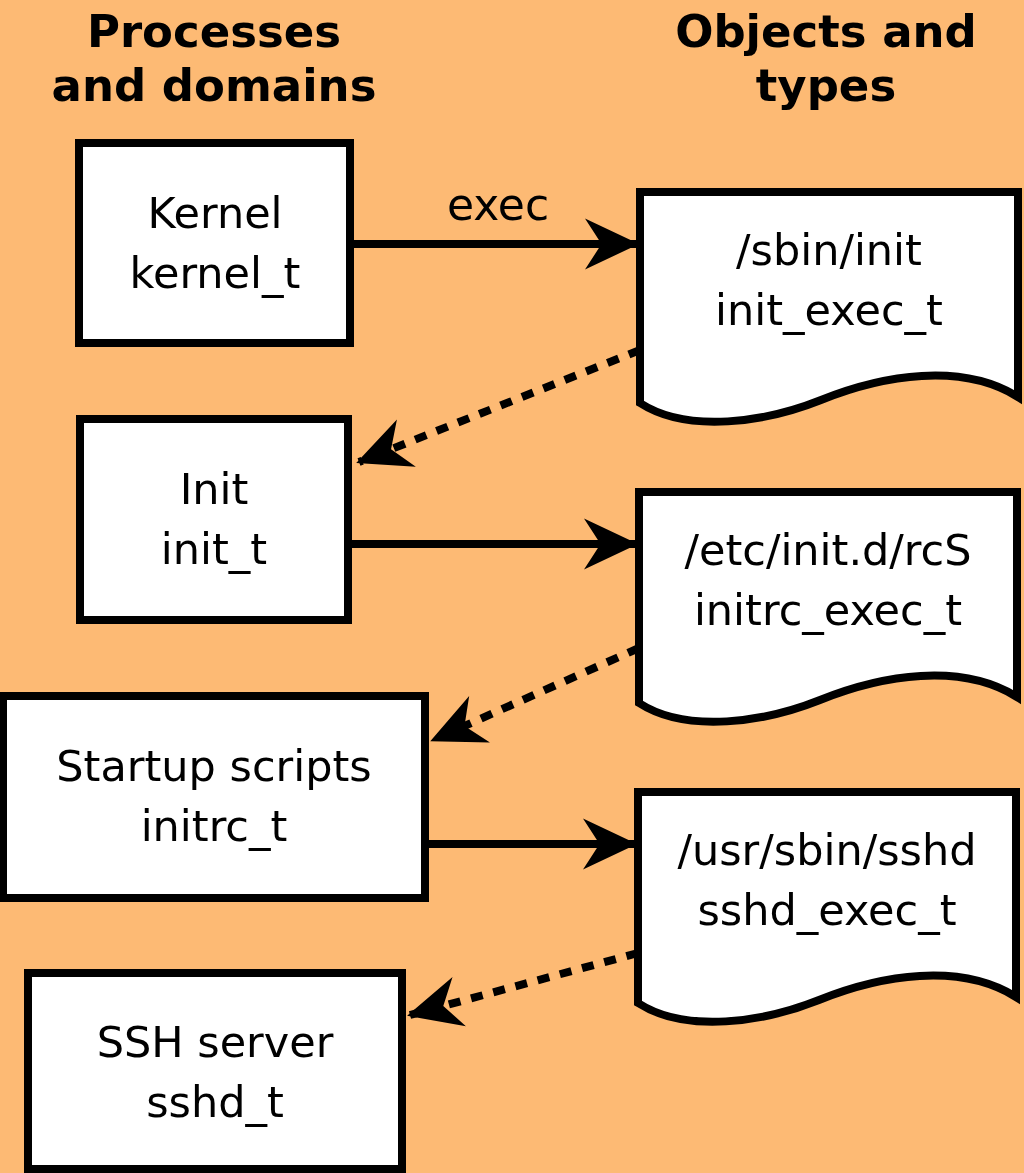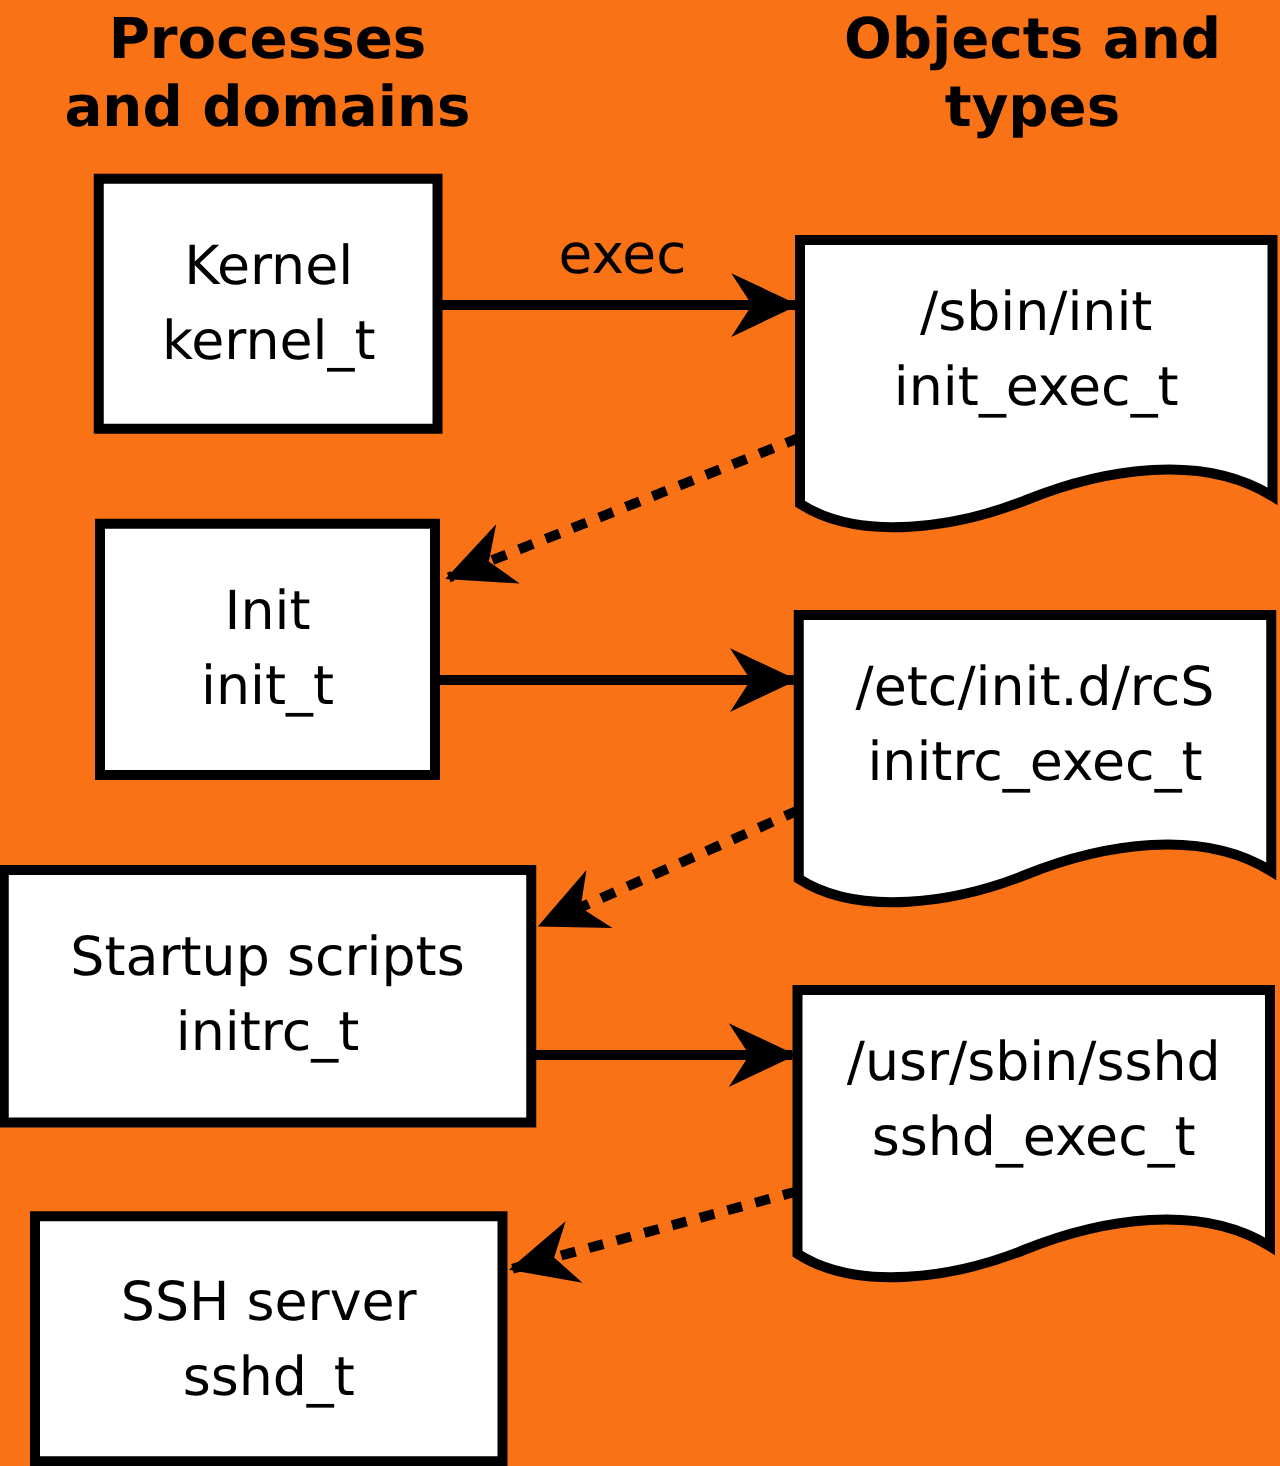--- a/index.html
+++ b/index.html
@@ -4,21 +4,21 @@
 <style>
   html, body {
     margin: 0;
     padding: 0;
     background: #ffffff;
   }
   .stage {
     position: relative;
     width: 1024px;
     height: 1173px;
-    background: #f97316;
+    background: #fdba74;
     overflow: hidden;
   }
   svg.diagram {
     display: block;
     width: 1024px;
     height: 1173px;
     font-family: "DejaVu Sans", "Liberation Sans", sans-serif;
   }
   .hdr {
     font-size: 45px;

